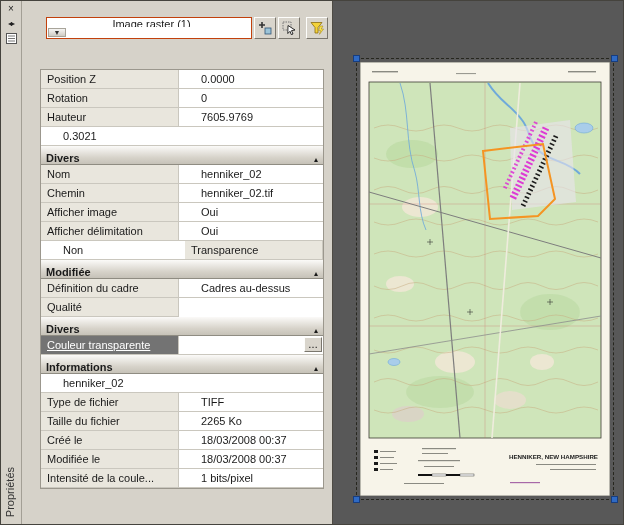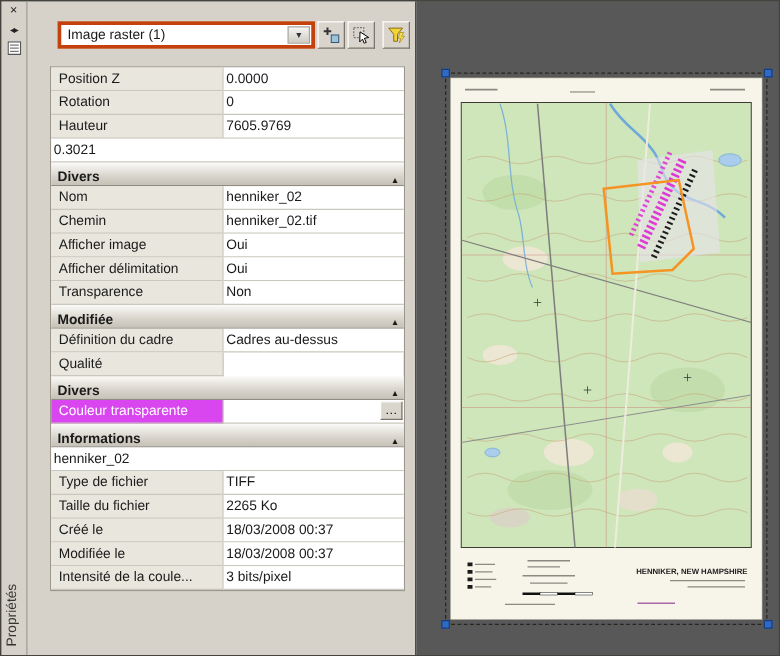--- a/index.html
+++ b/index.html
@@ -23,46 +23,46 @@
              display:flex; border-right:1px solid #4e4b44; box-sizing:border-box; }
   .title-strip { width:20px; flex:none; position:relative; border-right:1px solid #a39f95; }
   .strip-icon { width:16px; height:13px; margin:2px auto 0; text-align:center;
                 font-size:10px; line-height:12px; color:#222; cursor:default; }
   .strip-icon.arrows { font-size:8px; letter-spacing:-1px; }
   .strip-title { position:absolute; bottom:7px; left:3px; writing-mode:vertical-rl;
                  transform:rotate(180deg); font-size:11px; color:#333; }
   .palette-body { position:relative; flex:1; }
 
   .object-selector { position:absolute; left:24px; top:16px; width:206px; height:22px;
-                     background:#fff; border:3px solid #c2410c; box-sizing:border-box;
-                     display:flex; align-items:center; }
+                     background:#fff; border:1px solid #c2410c; box-sizing:border-box;
+                     display:flex; align-items:center;flex-direction:column; }
   .selector-text { flex:1; padding-left:5px; white-space:nowrap; overflow:hidden; }
   .selector-arrow { width:16px; align-self:stretch; margin:1px; color:#333;
                     background:linear-gradient(#f6f5f3,#cfccc4); border:1px solid #a8a49a;
                     font-size:7px; display:flex; align-items:center; justify-content:center; }
 
   .tool-button { position:absolute; top:16px; width:22px; height:22px; background:#d9d5cc;
                  border:1px solid; border-color:#fdfdfb #7a766d #7a766d #fdfdfb;
                  box-sizing:border-box; display:flex; align-items:center; justify-content:center; }
   .tool-button.b1{left:232px} .tool-button.b2{left:256px} .tool-button.b3{left:284px}
 
-  .prop-grid { position:absolute; left:18px; top:52px; width:282px;
+  .prop-grid { position:absolute; left:18px; top:68px; width:282px;
                border:1px solid #9b978d; background:#fff; }
   .section-header { height:19px; box-sizing:border-box; display:flex; align-items:flex-end;
                     padding-left:5px; font-weight:bold;
                     background:linear-gradient(#fbfaf8,#d6d2c9 65%,#c6c2b8);
                     border-bottom:1px solid #8f8c82; }
   .section-header .tri { margin-left:auto; padding-right:5px; font-size:8px; font-weight:normal; }
   .prop-row { display:flex; height:19px; box-sizing:border-box; }
   .cell { box-sizing:border-box; display:flex; align-items:center; overflow:hidden;
           white-space:nowrap; border-bottom:1px solid #cac7be; }
   .cell.label { width:138px; flex:none; background:#e9e6dd; border-right:1px solid #cac7be;
                 padding-left:6px; }
-  .cell.value { flex:1; background:#fff; padding-left:2px; position:relative; }
-  .prop-row.selected .cell.label { background:#d946ef; color:#fff; }
+  .cell.value { flex:1; background:#fff; padding-left:22px; position:relative; }
+  .prop-row.selected .cell.label { background:#737373; color:#fff;text-decoration:underline; }
   .ellipsis-btn { position:absolute; right:1px; top:1px; width:18px; height:15px;
                   font-size:10px; line-height:9px; background:#d9d5cc; border:1px solid;
                   border-color:#fdfdfb #7a766d #7a766d #fdfdfb; font-family:inherit; }
 </style>
 </head>
 <body>
 
 <div class="app">
 
   <div class="canvas">
@@ -251,24 +251,24 @@
               <span>Oui</span>
             </div>
           </div>
           <div class="prop-row">
             <div class="cell label">Afficher délimitation</div>
             <div class="cell value">
               <span>Oui</span>
             </div>
           </div>
           <div class="prop-row">
+            <div class="cell value">
+              <span>Non</span>
+            </div>
             <div class="cell label">Transparence</div>
-            <div class="cell value">
-              <span>Non</span>
-            </div>
           </div>
           <div class="section-header">
             <span>Modifiée</span>
             <span class="tri">▴</span>
           </div>
           <div class="prop-row">
             <div class="cell label">Définition du cadre</div>
             <div class="cell value">
               <span>Cadres au-dessus</span>
             </div>
@@ -316,19 +316,19 @@
           </div>
           <div class="prop-row">
             <div class="cell label">Modifiée le</div>
             <div class="cell value">
               <span>18/03/2008 00:37</span>
             </div>
           </div>
           <div class="prop-row">
             <div class="cell label">Intensité de la coule...</div>
             <div class="cell value">
-              <span>3 bits/pixel</span>
+              <span>1 bits/pixel</span>
             </div>
           </div>
         </div>
     </div>
   </div>
 </div>
 
 </body></html>

